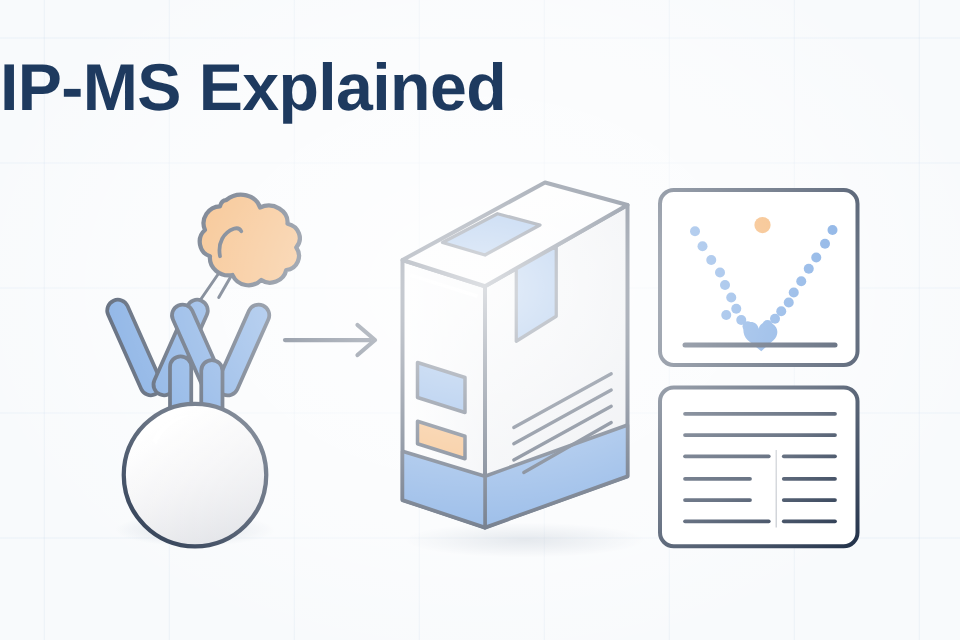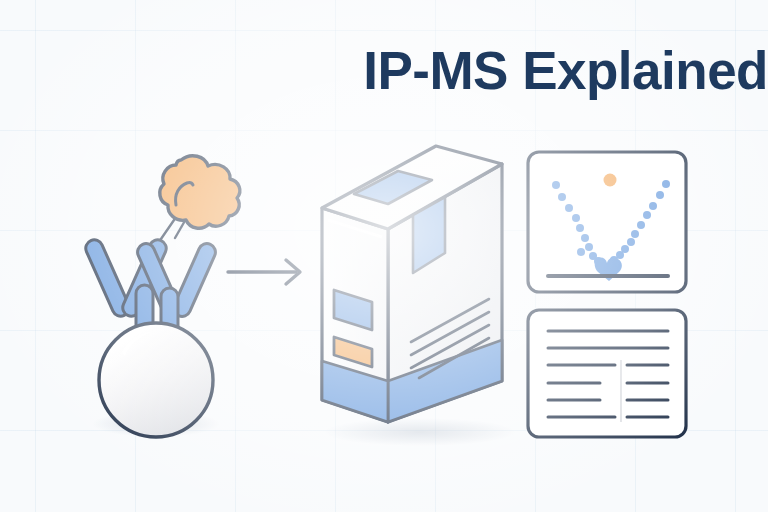--- a/index.html
+++ b/index.html
@@ -21,21 +21,21 @@
     overflow:hidden;
   }
   #vignette{
     position:absolute;inset:0;
     background:radial-gradient(ellipse at 50% 45%, rgba(255,255,255,.85) 0%, rgba(255,255,255,.35) 55%, rgba(255,255,255,0) 78%);
     pointer-events:none;
   }
   #title{
     position:absolute;
     left:0;right:0;top:44px;
-    text-align:right;
+    text-align:left;
     font-size:53px;
     font-weight:bold;
     letter-spacing:-.5px;
     color:#1e3a5f;
     line-height:1;
     white-space:nowrap;
   }
   svg.art{position:absolute;left:0;top:0;}
 </style>
 </head>

